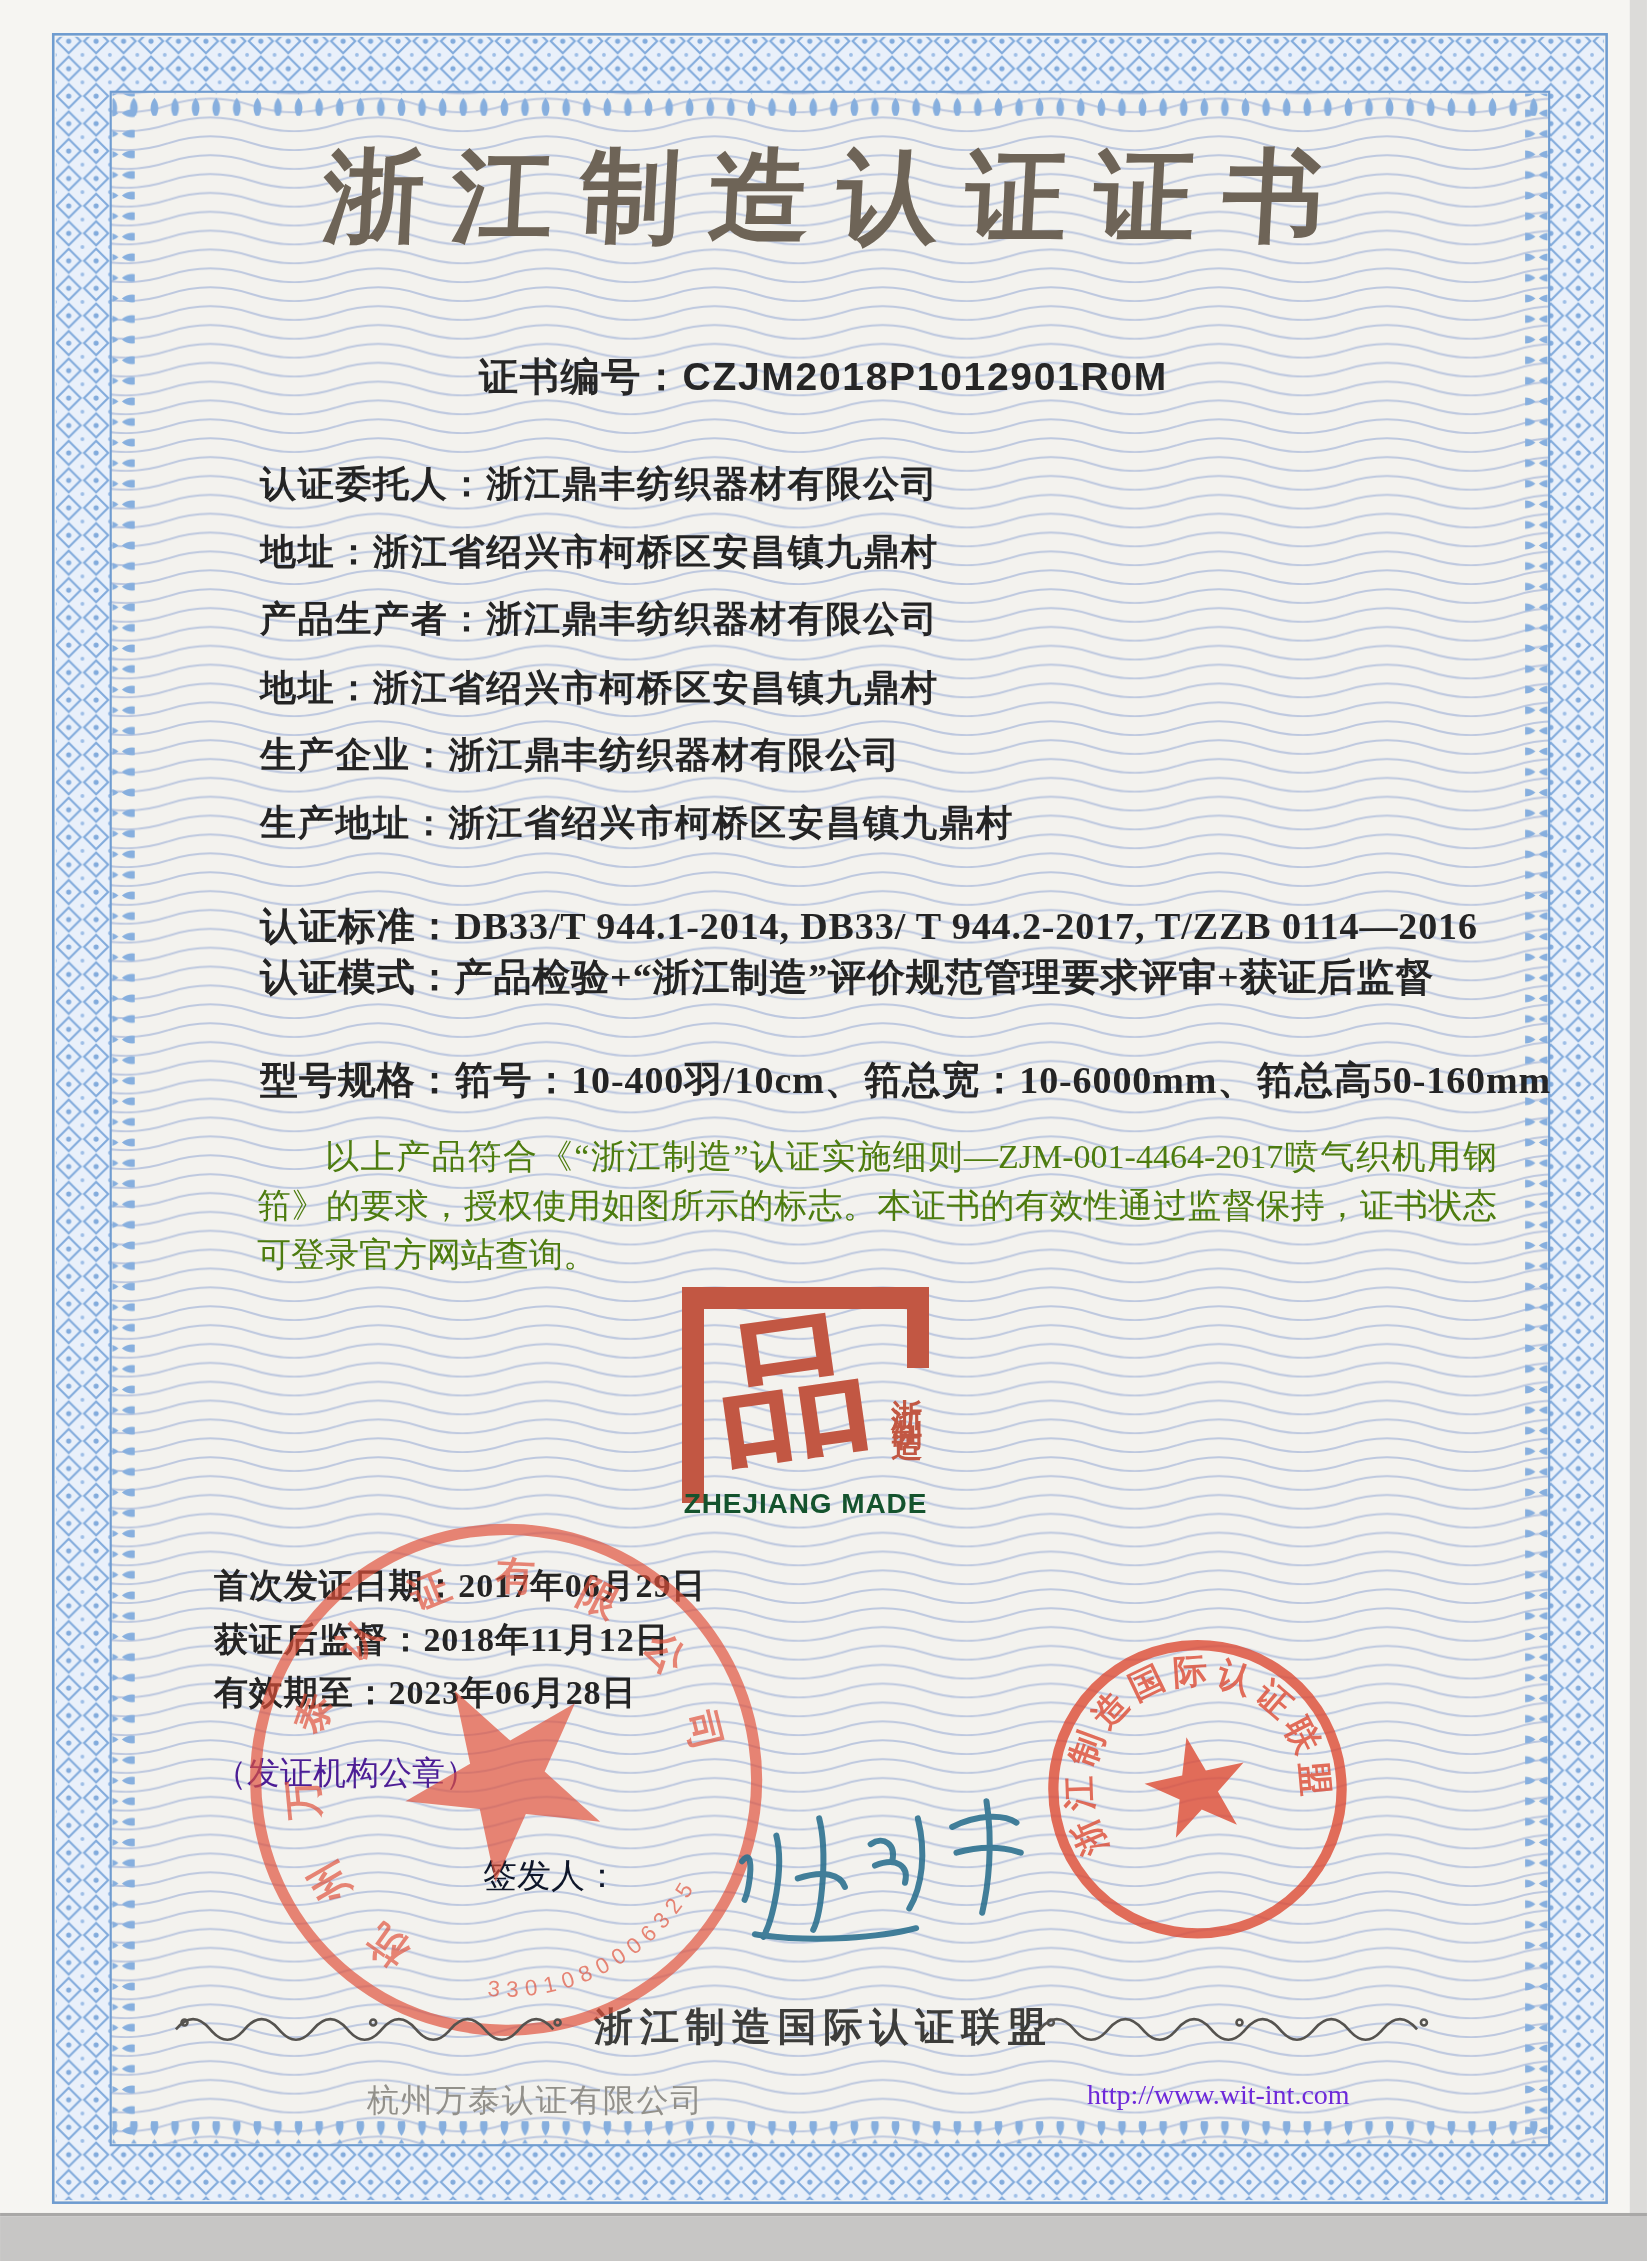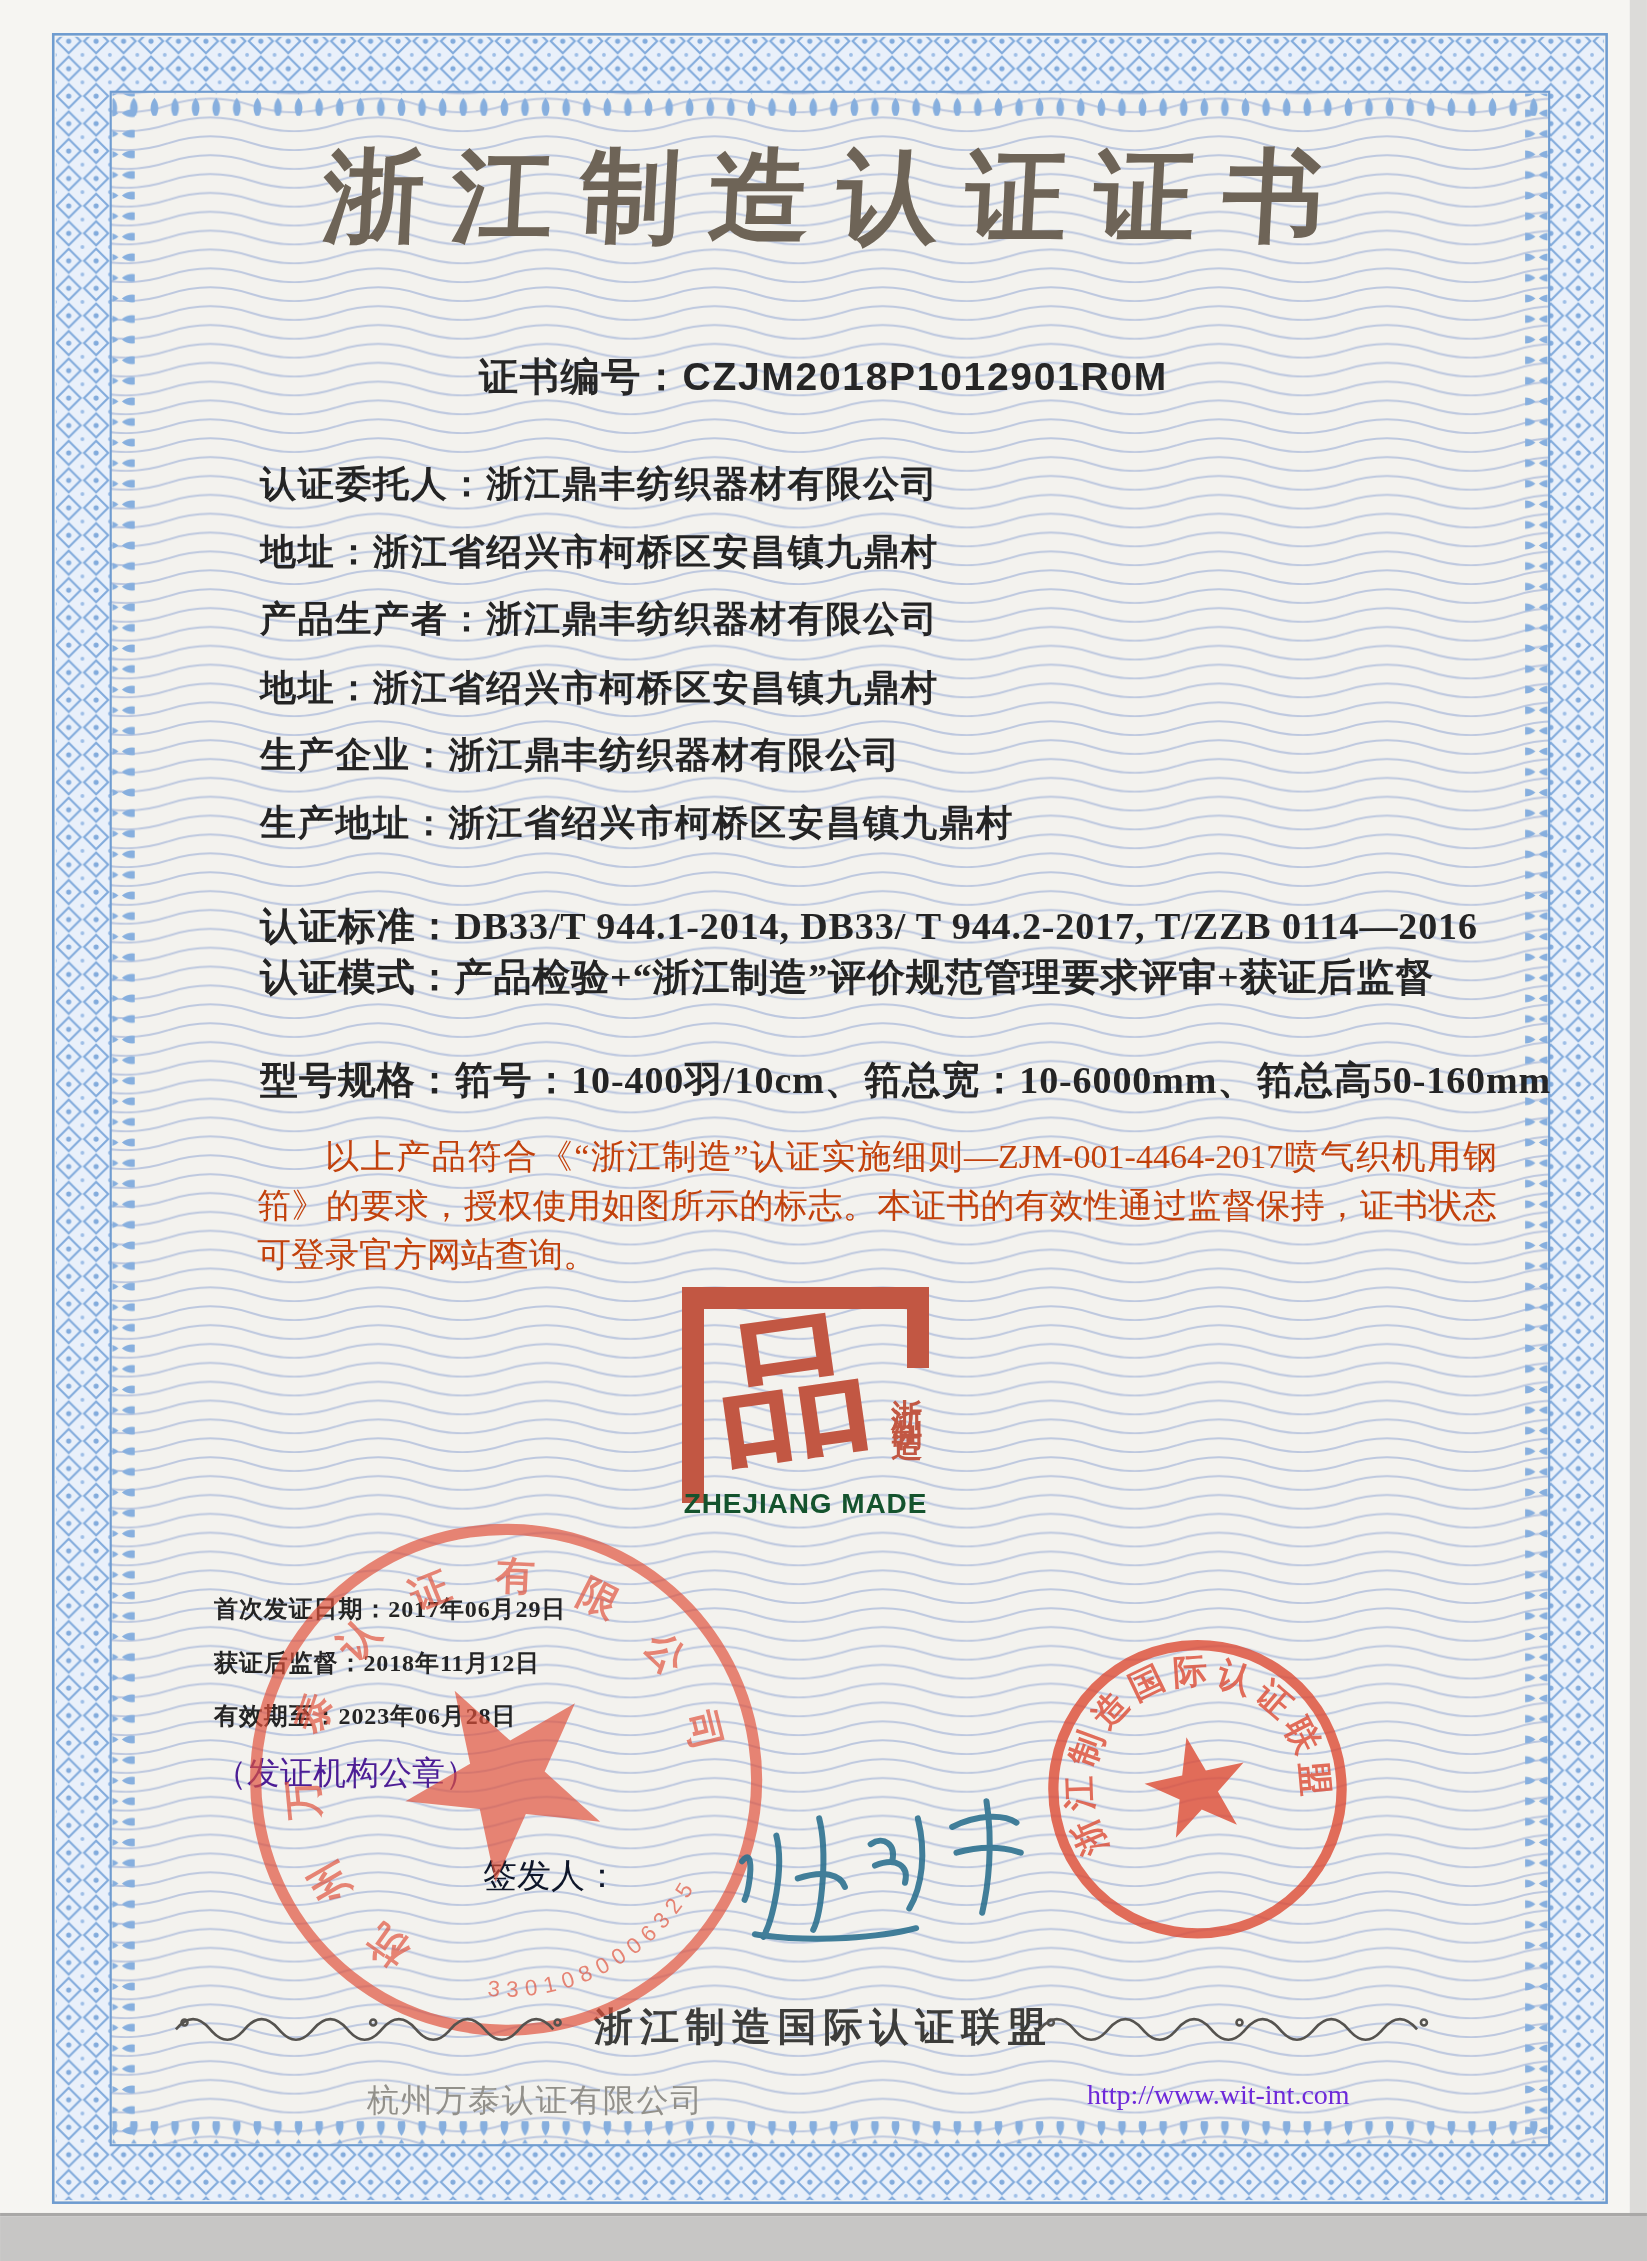--- a/index.html
+++ b/index.html
@@ -9,22 +9,22 @@
   .row{position:absolute;white-space:nowrap;}
   .title{position:absolute;top:130px;left:0;width:100%;text-align:center;
          font-size:101px;font-weight:bold;letter-spacing:27.5px;text-indent:27.5px;
          color:#6e6457;transform:skewX(-3deg);}
   .certno{position:absolute;top:350px;left:0;width:100%;text-align:center;
           font-size:39px;font-weight:bold;letter-spacing:1.7px;color:#262626;
           font-family:"Liberation Sans","DejaVu Sans",sans-serif;}
   .info{font-size:36px;font-weight:bold;letter-spacing:1.7px;}
   .std{font-size:38px;font-weight:bold;letter-spacing:0.9px;}
   .para{position:absolute;left:257px;top:1132px;width:1240px;font-size:34px;line-height:49px;
-        text-align:justify;text-indent:2em;color:#c2410c;}
-  .date{font-size:24px;font-weight:bold;letter-spacing:0.9px;margin-top:30px;}
+        text-align:justify;text-indent:2em;color:#4d7c0f;}
+  .date{font-size:34px;font-weight:bold;letter-spacing:0.9px;}
   .note{font-size:33px;color:#4c1d95;}
   .sign{font-size:34px;font-weight:normal;color:#0f172a;}
   .alliance{position:absolute;top:2000px;left:0;width:100%;text-align:center;
             font-size:39px;font-weight:bold;letter-spacing:6.9px;color:#3c3c3a;
             font-family:"Liberation Sans","DejaVu Sans",sans-serif;}
   .company{position:absolute;left:367px;top:2079px;font-size:32px;color:#92908a;letter-spacing:1.7px;}
   .url{position:absolute;left:1087px;top:2079px;font-size:28px;color:#6d28d9;}
   
   .logo{position:absolute;left:682px;top:1287px;width:247px;height:233px;}
   .logo .bar{position:absolute;background:#c25743;}

